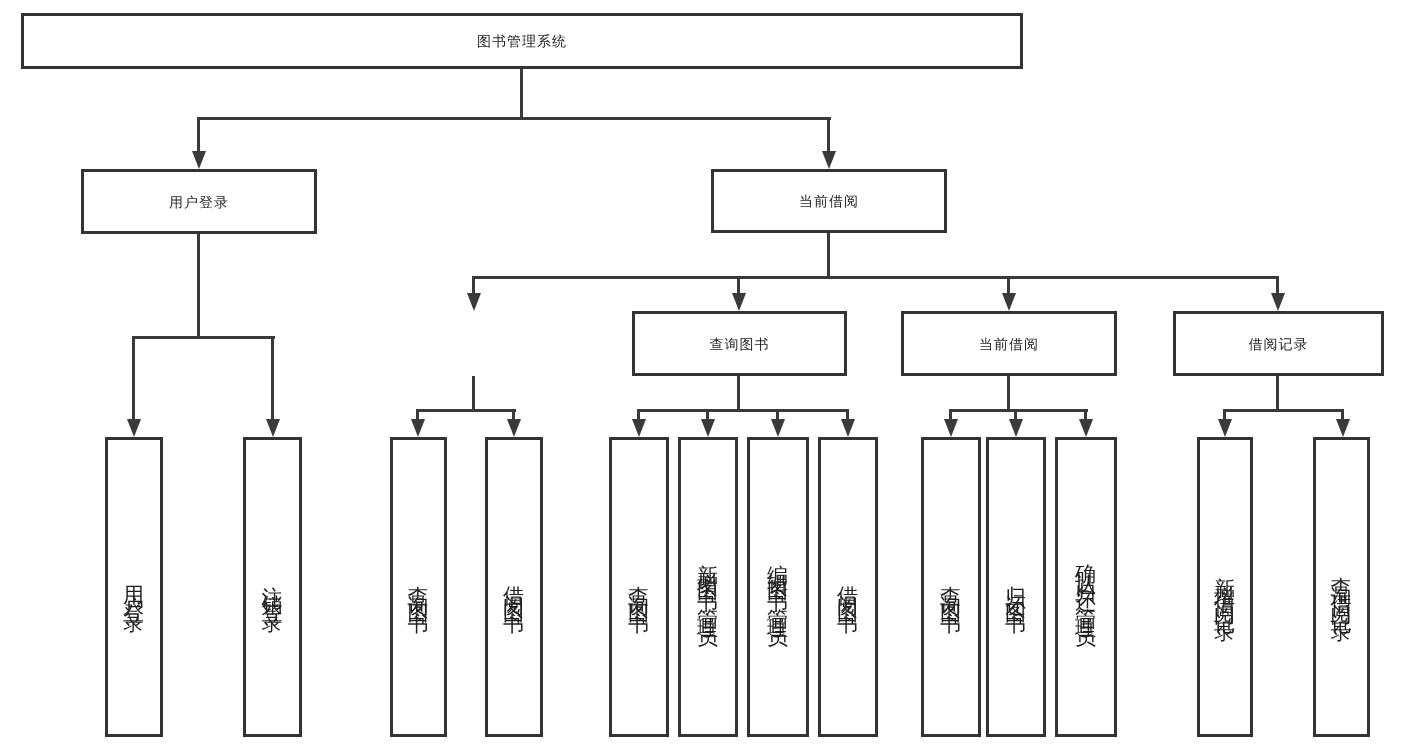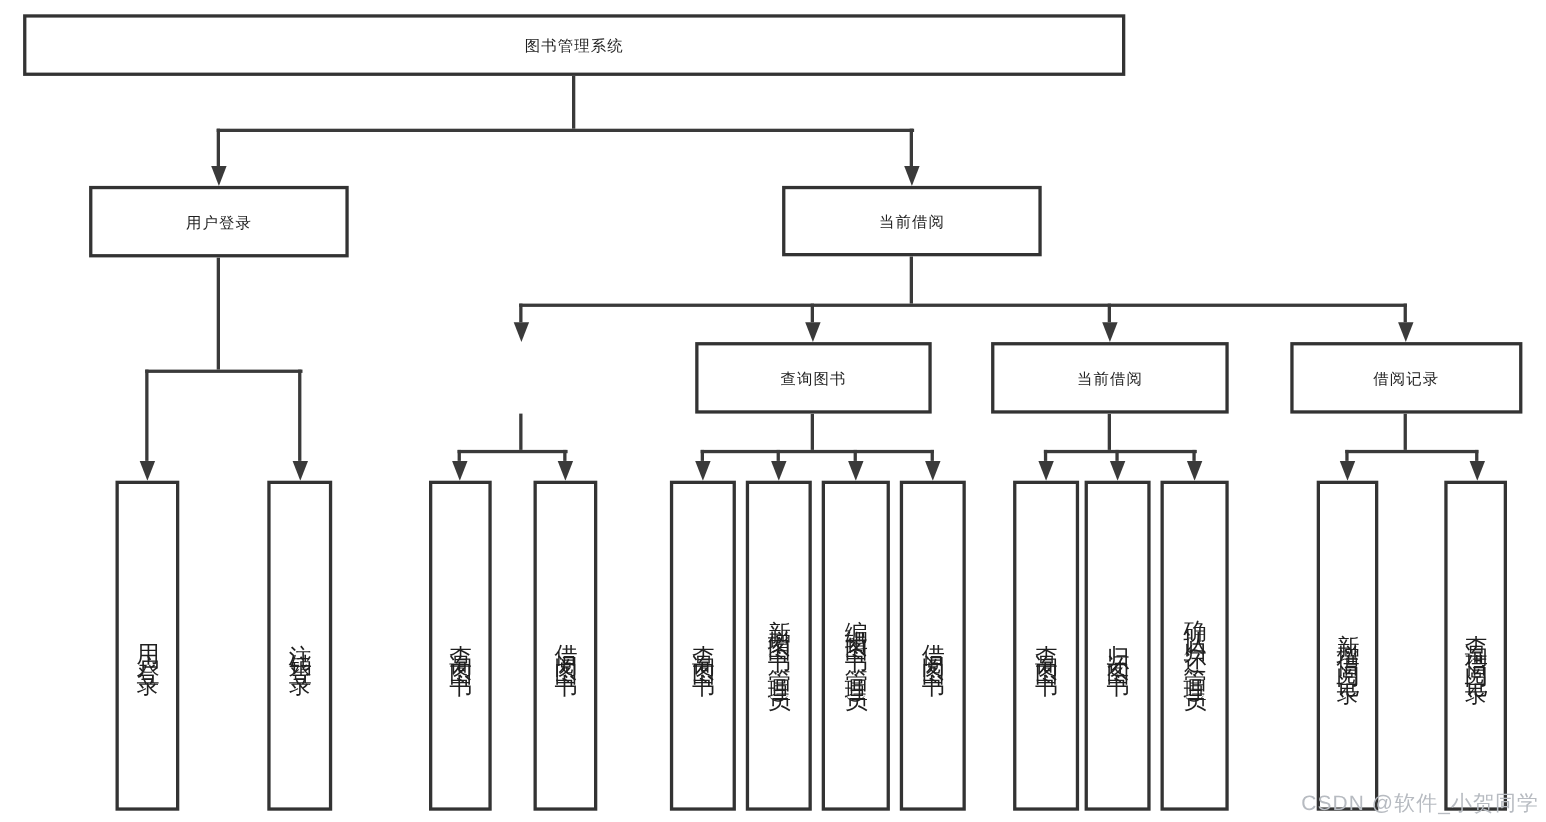--- a/index.html
+++ b/index.html
@@ -140,15 +140,14 @@
   <div class="box leaf" style="left:747px;top:437px;width:62px;height:300px">编辑图书（管理员）</div>
   <div class="box leaf" style="left:818px;top:437px;width:60px;height:300px">借阅图书</div>
 
   <div class="box leaf" style="left:921px;top:437px;width:60px;height:300px">查询图书</div>
   <div class="box leaf" style="left:986px;top:437px;width:60px;height:300px">归还图书</div>
   <div class="box leaf" style="left:1055px;top:437px;width:62px;height:300px">确认归还（管理员）</div>
 
   <div class="box leaf" style="left:1197px;top:437px;width:56px;height:300px">新增借阅记录</div>
   <div class="box leaf" style="left:1313px;top:437px;width:57px;height:300px">查询借阅记录</div>
 
-  <div class="watermark">CSDN @软件_小贺同学</div>
 
 </div>
 
 </body></html>

